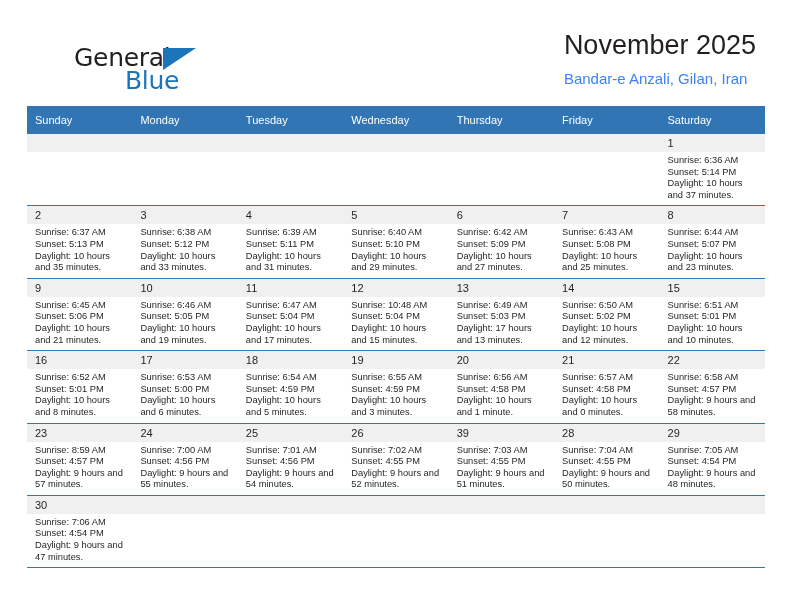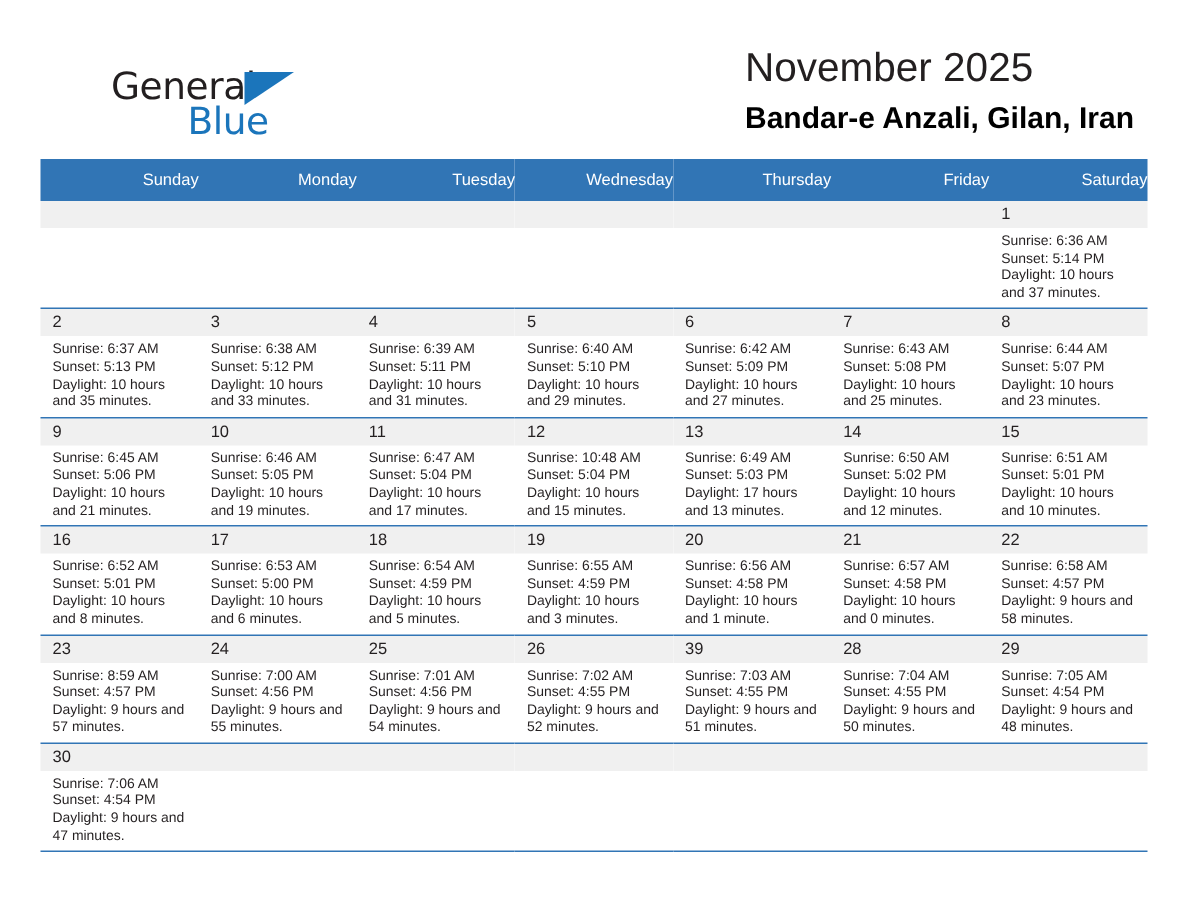--- a/index.html
+++ b/index.html
@@ -74,43 +74,43 @@
     text-align: left;
   }
   .cal-title {
     font-size: 27px;
     font-weight: 400;
     color: #231f20;
     line-height: 34px;
     white-space: nowrap;
   }
   .cal-subtitle {
-    font-size: 20px;
-    font-weight: 700;
-    color: #000000;
+    font-size: 15px;
+    font-weight: 400;
+    color: #3b82f6;
     line-height: 22px;
     margin-top: 6px;
     white-space: nowrap;
   }
 
   
   .calendar {
     position: absolute;
     left: 27px;
     top: 106px;
     width: 738px;
     border-collapse: collapse;
     table-layout: fixed;
   }
   .calendar th {
     background: #3175b5;
     color: #ffffff;
     font-size: 11px;
     font-weight: 400;
-    text-align: right;
+    text-align: left;
     padding: 5px 0 5px 8px;
     height: 18px;
     border: none;
   }
   .calendar td {
     vertical-align: top;
     padding: 0;
     border: none;
     border-bottom: 1px solid #3175b5;
     height: 60px;

